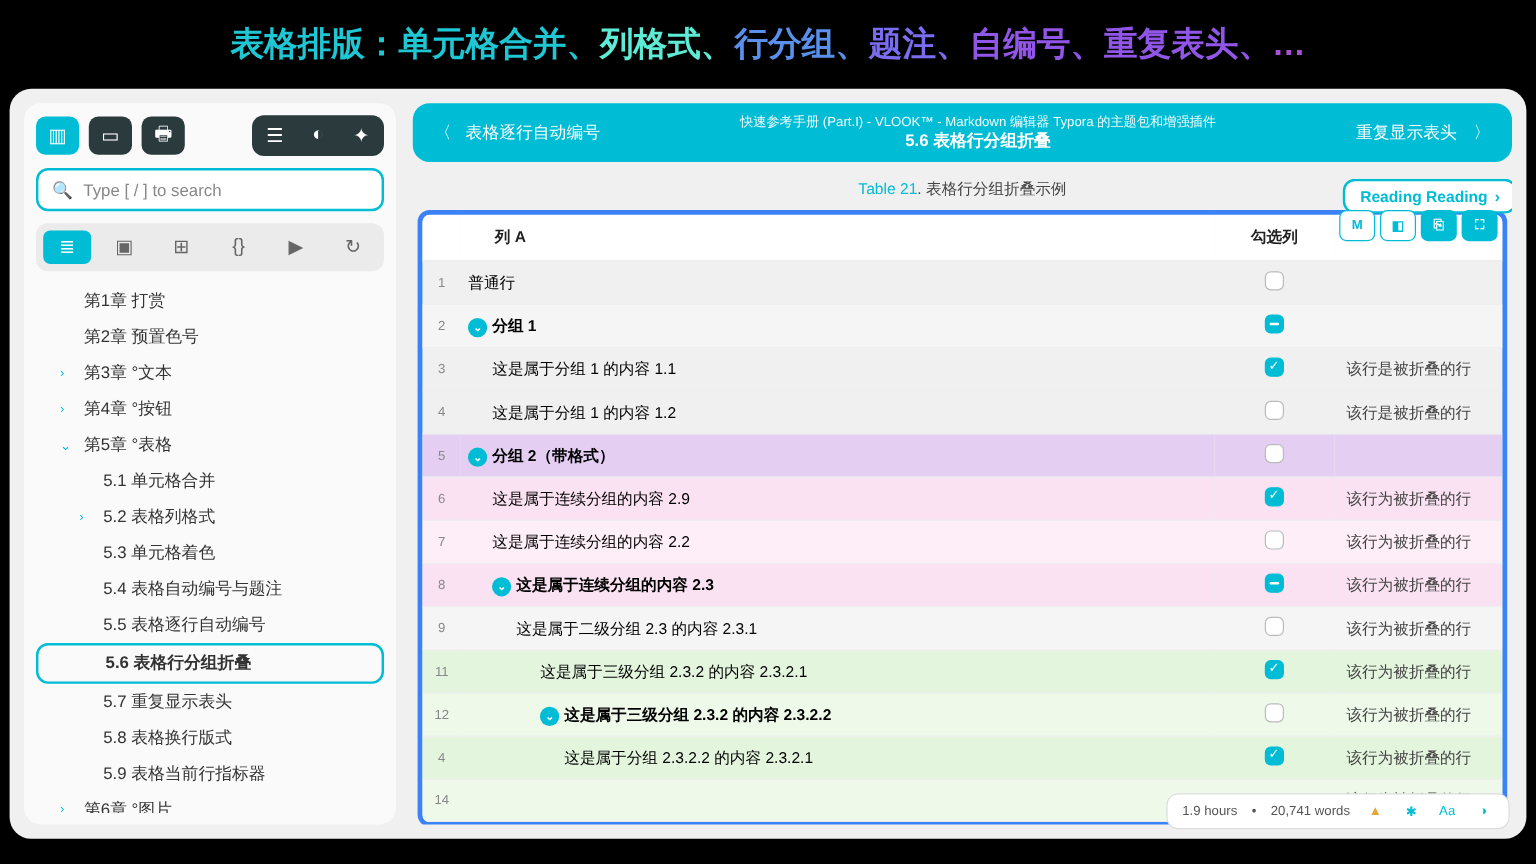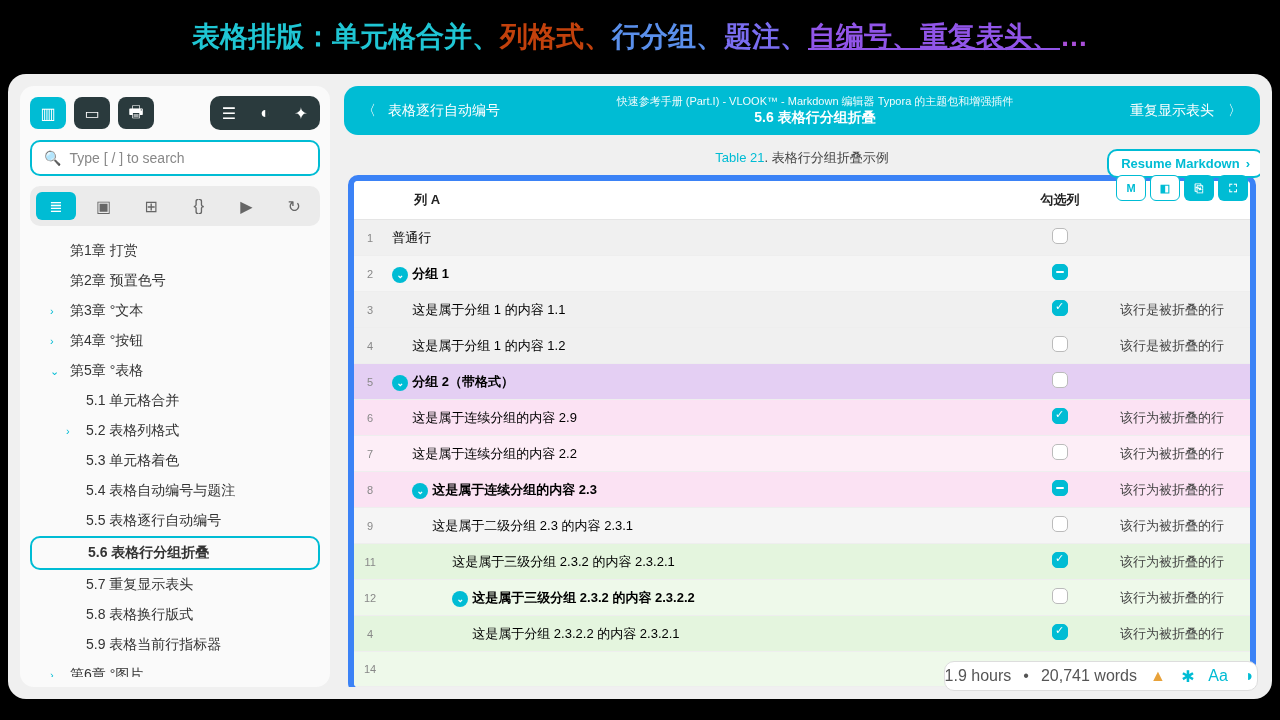--- a/index.html
+++ b/index.html
@@ -1,22 +1,22 @@
 <!DOCTYPE html>
 <html><head>
 <meta charset="utf-8">
 <style>
 * { margin: 0; padding: 0; box-sizing: border-box; font-family: -apple-system, BlinkMacSystemFont, "Segoe UI", sans-serif; }
 body { background: #000; width: 1280px; height: 720px; overflow: hidden; }
 .header-title { background: #000; color: #fff; text-align: center; padding: 18px 0; font-size: 28px; font-weight: bold; border-radius: 18px 18px 0 0; }
 .header-title span.g1 { color: #1fc6d4; }
-.header-title span.g2 { color: #c2410c; }
+.header-title span.g2 { color: #5eead4; }
 .header-title span.g3 { color: #5a8feb; }
 .header-title span.g4 { color: #7a6df0; }
-.header-title span.g5 { color: #9155e8; text-decoration: underline; }
+.header-title span.g5 { color: #9155e8; }
 .header-title span.g6 { color: #a94fd8; }
 .workspace { background: #f0f0f0; margin: 0 8px 8px 8px; border-radius: 18px; height: 625px; display: flex; gap: 14px; padding: 12px; position: relative; }
 .sidebar { width: 310px; background: #fafafa; border-radius: 14px; padding: 10px; display: flex; flex-direction: column; }
 .sidebar-toolbar { display: flex; gap: 8px; margin-bottom: 10px; align-items: center; }
 .tool-btn { background: #00bcd4; color: #fff; border-radius: 8px; padding: 6px 10px; display: inline-flex; align-items: center; justify-content: center; cursor: pointer; height: 32px; min-width: 36px; }
 .tool-btn.dark { background: #2a3a3d; }
 .tool-group { background: #2a3a3d; border-radius: 10px; display: flex; gap: 6px; padding: 4px; }
 .tool-group .tool-btn { background: transparent; height: 26px; min-width: 30px; padding: 2px 6px; }
 .search-box { border: 2px solid #00bcd4; border-radius: 10px; padding: 8px 12px; display: flex; gap: 8px; align-items: center; color: #888; font-size: 14px; background: #fff; margin-bottom: 10px; }
 .filter-row { background: #ebebeb; border-radius: 10px; padding: 6px; display: flex; gap: 8px; margin-bottom: 10px; }
@@ -36,21 +36,21 @@
 .topbar-center .tit { font-size: 14px; font-weight: bold; }
 .topbar-right { display: flex; align-items: center; gap: 14px; font-size: 14px; }
 .content { flex: 1; position: relative; overflow: hidden; }
 .caption { text-align: center; font-size: 13px; margin-bottom: 8px; }
 .caption .tnum { color: #00bcd4; }
 .caption .txt { color: #444; }
 .resume-badge { position: absolute; right: -4px; top: 0; background: #fff; border: 2px solid #00bcd4; color: #00bcd4; font-size: 13px; font-weight: bold; padding: 5px 12px; border-radius: 10px; display: flex; align-items: center; gap: 6px; }
 .float-tools { position: absolute; right: 12px; top: 26px; display: flex; gap: 4px; z-index: 5; }
 .float-tools .ft { width: 30px; height: 26px; border-radius: 6px; background: #00bcd4; color: #fff; display: flex; align-items: center; justify-content: center; font-size: 11px; font-weight: bold; }
 .float-tools .ft.inv { background: #fff; color: #00bcd4; border: 1px solid #00bcd4; }
-.table-wrap { border: 6px solid #3b82f6; border-radius: 10px; overflow: hidden; margin: 0 4px; }
+.table-wrap { border: 4px solid #3b82f6; border-radius: 10px; overflow: hidden; margin: 0 4px; }
 table { width: 100%; border-collapse: collapse; font-size: 13px; }
 th { background: #fff; text-align: left; padding: 10px 12px; border-bottom: 1px solid #e5e5e5; color: #222; font-weight: bold; }
 th.col-a { padding-left: 28px; }
 th.chk, th.spare { text-align: center; width: 100px; }
 td { padding: 8px 10px; border-bottom: 1px solid #eee; }
 td.rn { width: 32px; text-align: center; color: #888; font-size: 11px; }
 td.chk { width: 100px; text-align: center; }
 td.note { width: 140px; color: #444; font-size: 13px; }
 tr.group td.txt { font-weight: bold; }
 tr.bg-grey { background: #f5f5f5; }
@@ -58,21 +58,21 @@
 tr.bg-pink { background: #fbe2f3; }
 tr.bg-pink2 { background: #fdeef7; }
 tr.bg-green { background: #e4f5de; }
 tr.bg-green2 { background: #eef9ea; }
 .expand { display: inline-flex; width: 16px; height: 16px; background: #00bcd4; color: #fff; border-radius: 50%; align-items: center; justify-content: center; font-size: 9px; margin-right: 4px; }
 .cbox { display: inline-block; width: 16px; height: 16px; border-radius: 5px; border: 1.5px solid #bbb; background: #fff; }
 .cbox.ck { background: #00bcd4; border-color: #00bcd4; position: relative; }
 .cbox.ck::after { content: "✓"; color: #fff; font-size: 11px; position: absolute; left: 2px; top: -1px; }
 .cbox.ind { background: #00bcd4; border-color: #00bcd4; position: relative; }
 .cbox.ind::after { content: ""; position: absolute; left: 3px; top: 6px; width: 8px; height: 2px; background: #fff; border-radius: 1px; }
-.statusbar { position: absolute; bottom: 8px; right: 14px; background: #fff; border: 1px solid #ddd; border-radius: 10px; padding: 5px 0; display: flex; gap: 12px; align-items: center; font-size: 16px; color: #555; }
+.statusbar { position: absolute; bottom: 8px; right: 14px; background: #fff; border: 1px solid #ddd; border-radius: 10px; padding: 5px 12px; display: flex; gap: 12px; align-items: center; font-size: 11px; color: #555; }
 .sicon { width: 18px; height: 18px; display: inline-flex; align-items: center; justify-content: center; }
 .sicon.warn { color: #e8a23a; }
 .sicon.blue { color: #00bcd4; }
 .ind0 { padding-left: 6px; }
 .ind1 { padding-left: 26px; }
 .ind2 { padding-left: 46px; }
 .ind3 { padding-left: 66px; }
 .ind4 { padding-left: 86px; }
 </style>
 </head>
@@ -182,21 +182,21 @@
         <div class="tit">5.6 表格行分组折叠</div>
       </div>
       <div class="topbar-right">
         <span>重复显示表头</span>
         <span>〉</span>
       </div>
     </div>
 
     <div class="content">
       <div class="resume-badge">
-        <span>Resume Markdown</span>
+        <span>Reading Reading</span>
           <span>›</span>
       </div>
       <div class="float-tools">
         <div class="ft inv">M</div>
         <div class="ft inv">◧</div>
         <div class="ft">⎘</div>
         <div class="ft">⛶</div>
       </div>
       <div class="caption">
         <span class="tnum">Table 21</span><span class="txt">. </span><span class="txt">表格行分组折叠示例</span>

